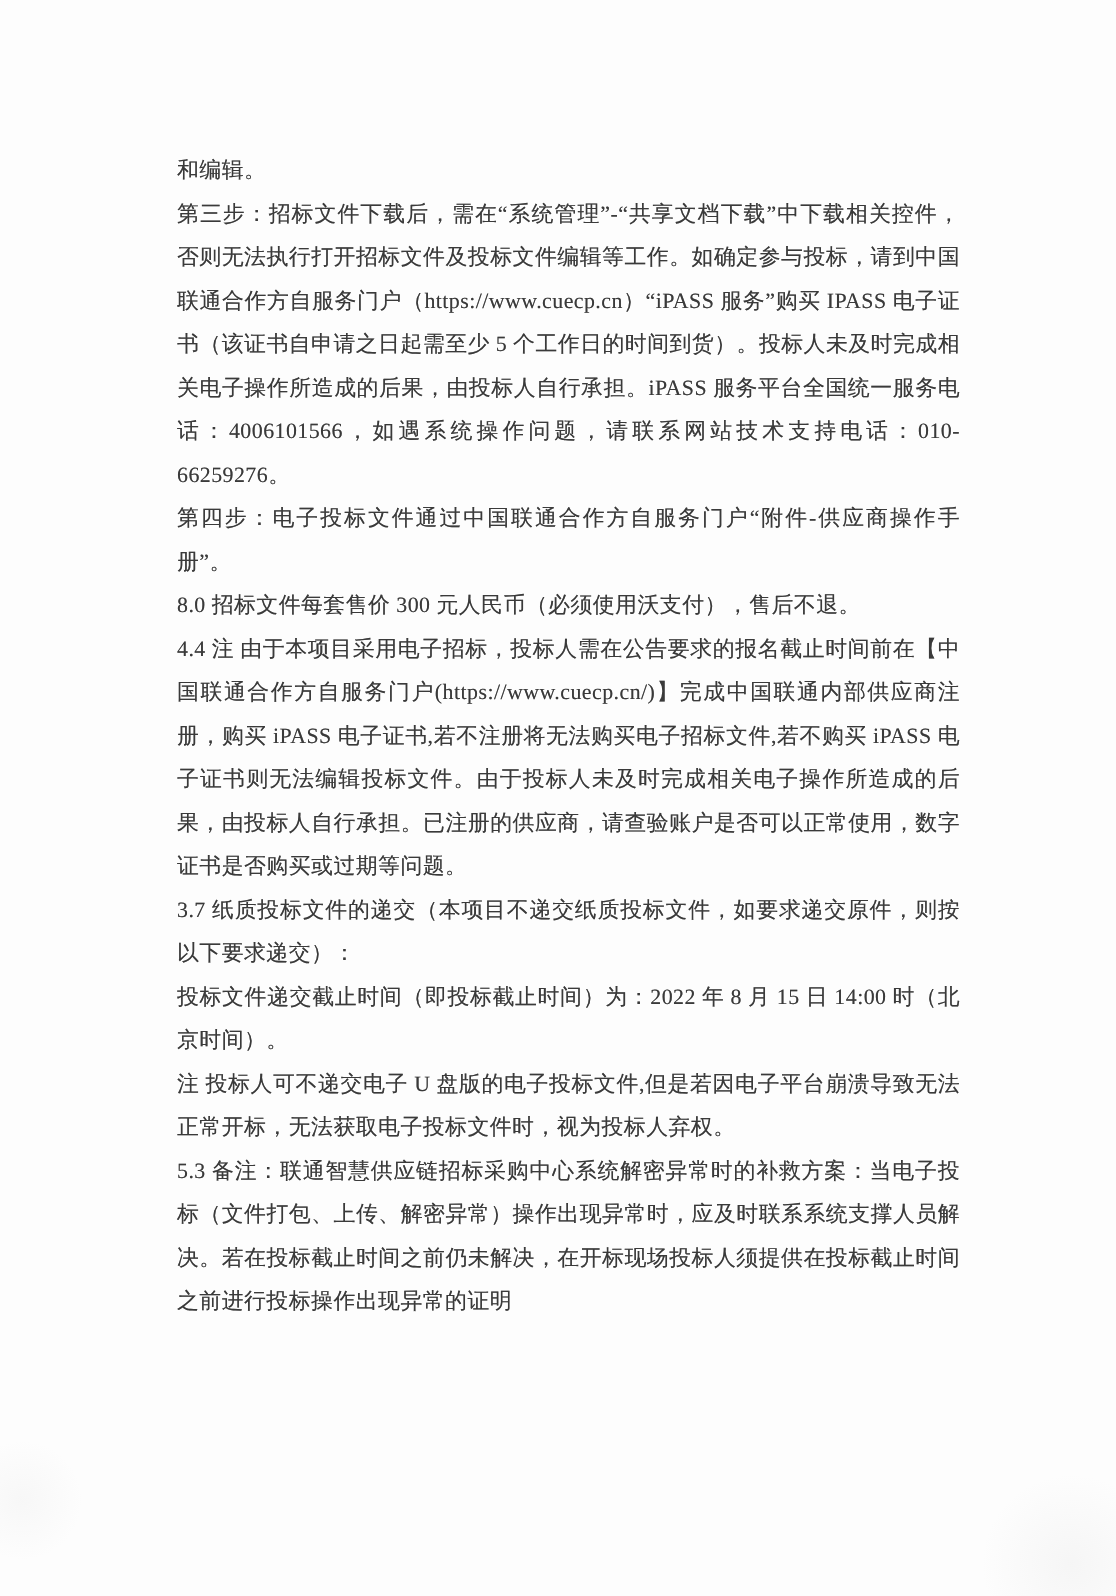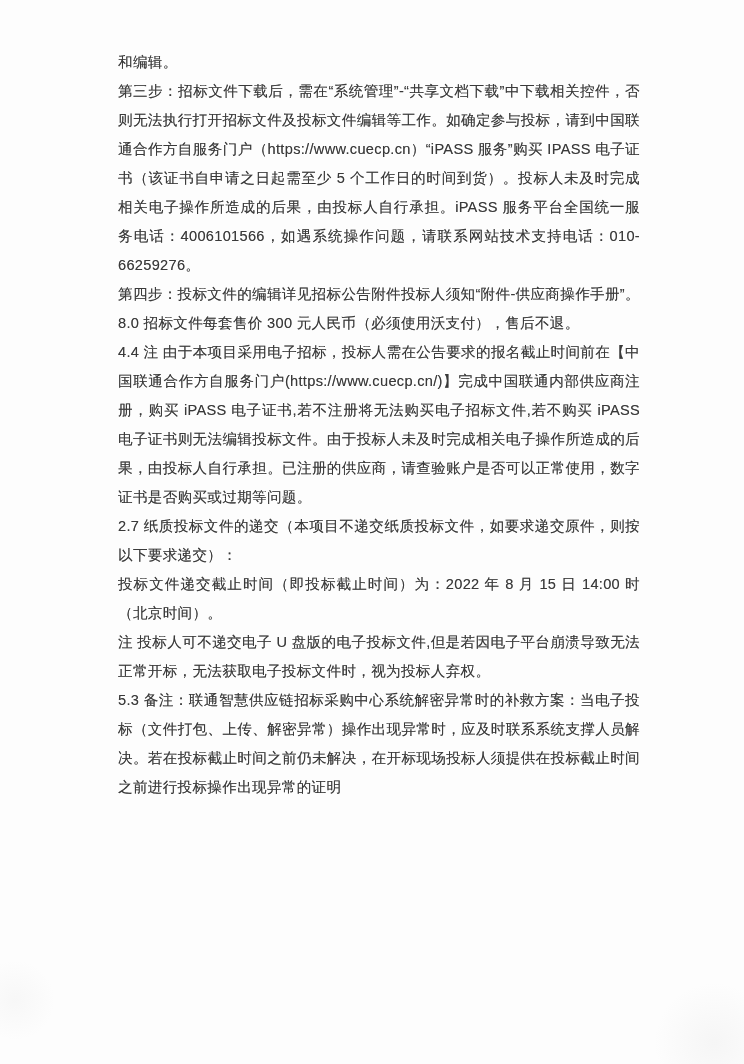--- a/index.html
+++ b/index.html
@@ -11,22 +11,22 @@
     position: relative;
     width: 744px;
     height: 1064px;
     margin: 0 auto;
     background:
       radial-gradient(circle at 96% 98%, rgba(180,180,180,0.10), transparent 60px),
       radial-gradient(circle at 2% 94%, rgba(180,180,180,0.08), transparent 40px),
       #fdfdfd;
     overflow: hidden;
     box-sizing: border-box;
-    padding: 48px 104px 0 118px;
-    font-family: Liberation Sans, sans-serif;
+    padding: 100px 104px 0 118px;
+    font-family: Liberation Serif, serif;
   }
   .doc-body p {
     margin: 0;
     padding: 0;
     font-size: 14.6px;
     line-height: 29px;
     color: #3a3a3a;
     text-align: justify;
     text-justify: inter-ideograph;
     letter-spacing: 0.3px;
@@ -34,21 +34,21 @@
     text-shadow: 0 0 0.4px rgba(60,60,60,0.55);
   }
 </style>
 </head>
 <body>
 
 <div class="scan-page">
   <div class="doc-body">
     <p>和编辑。</p>
     <p>第三步：招标文件下载后，需在“系统管理”-“共享文档下载”中下载相关控件，否则无法执行打开招标文件及投标文件编辑等工作。如确定参与投标，请到中国联通合作方自服务门户（https://www.cuecp.cn）“iPASS 服务”购买 IPASS 电子证书（该证书自申请之日起需至少 5 个工作日的时间到货）。投标人未及时完成相关电子操作所造成的后果，由投标人自行承担。iPASS 服务平台全国统一服务电话：4006101566，如遇系统操作问题，请联系网站技术支持电话：010-66259276。</p>
-    <p>第四步：投标文件的编辑详见招标公告附件投标人须知“附件-供应商操作手册”。</p>
+    <p>第四步：电子投标文件通过中国联通合作方自服务门户“附件-供应商操作手册”。</p>
     <p>8.0 招标文件每套售价 300 元人民币（必须使用沃支付），售后不退。</p>
     <p>4.4 注 由于本项目采用电子招标，投标人需在公告要求的报名截止时间前在【中国联通合作方自服务门户(https://www.cuecp.cn/)】完成中国联通内部供应商注册，购买 iPASS 电子证书,若不注册将无法购买电子招标文件,若不购买 iPASS 电子证书则无法编辑投标文件。由于投标人未及时完成相关电子操作所造成的后果，由投标人自行承担。已注册的供应商，请查验账户是否可以正常使用，数字证书是否购买或过期等问题。</p>
-    <p>2.7 纸质投标文件的递交（本项目不递交纸质投标文件，如要求递交原件，则按以下要求递交）：</p>
+    <p>3.7 纸质投标文件的递交（本项目不递交纸质投标文件，如要求递交原件，则按以下要求递交）：</p>
     <p>投标文件递交截止时间（即投标截止时间）为：2022 年 8 月 15 日 14:00 时（北京时间）。</p>
     <p>注 投标人可不递交电子 U 盘版的电子投标文件,但是若因电子平台崩溃导致无法正常开标，无法获取电子投标文件时，视为投标人弃权。</p>
     <p>5.3 备注：联通智慧供应链招标采购中心系统解密异常时的补救方案：当电子投标（文件打包、上传、解密异常）操作出现异常时，应及时联系系统支撑人员解决。若在投标截止时间之前仍未解决，在开标现场投标人须提供在投标截止时间之前进行投标操作出现异常的证明</p>
   </div>
 </div>
 
 </body></html>

